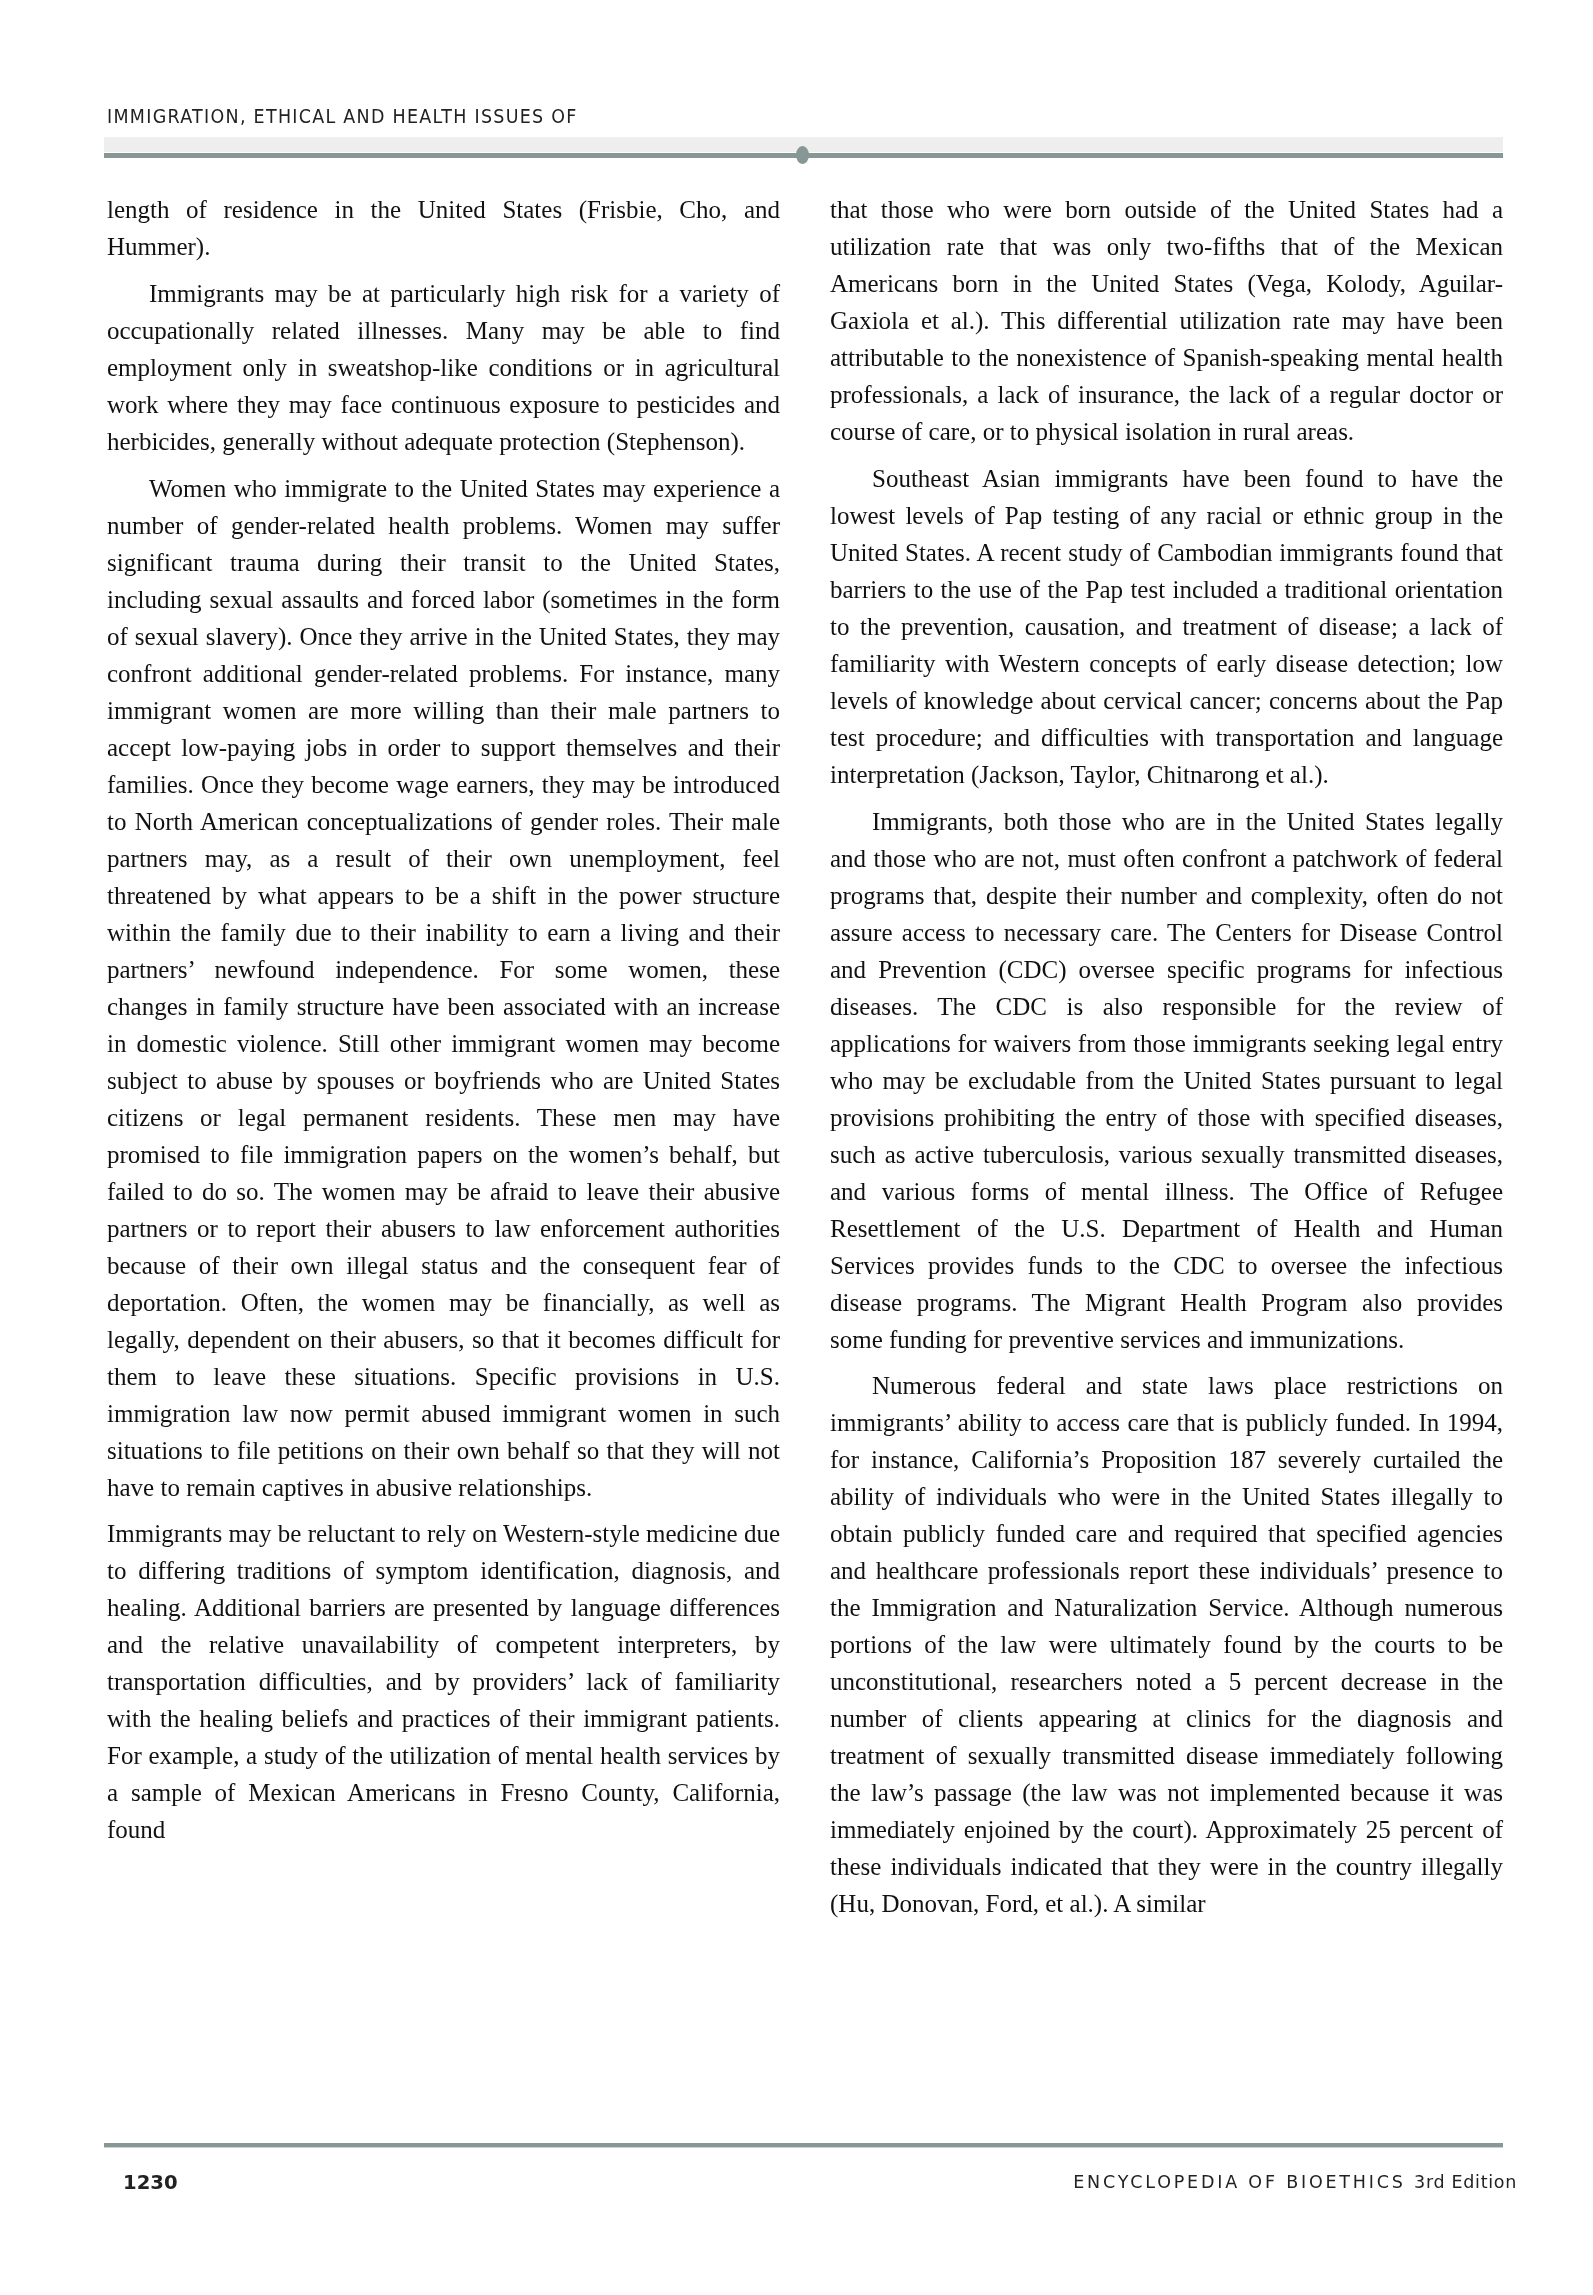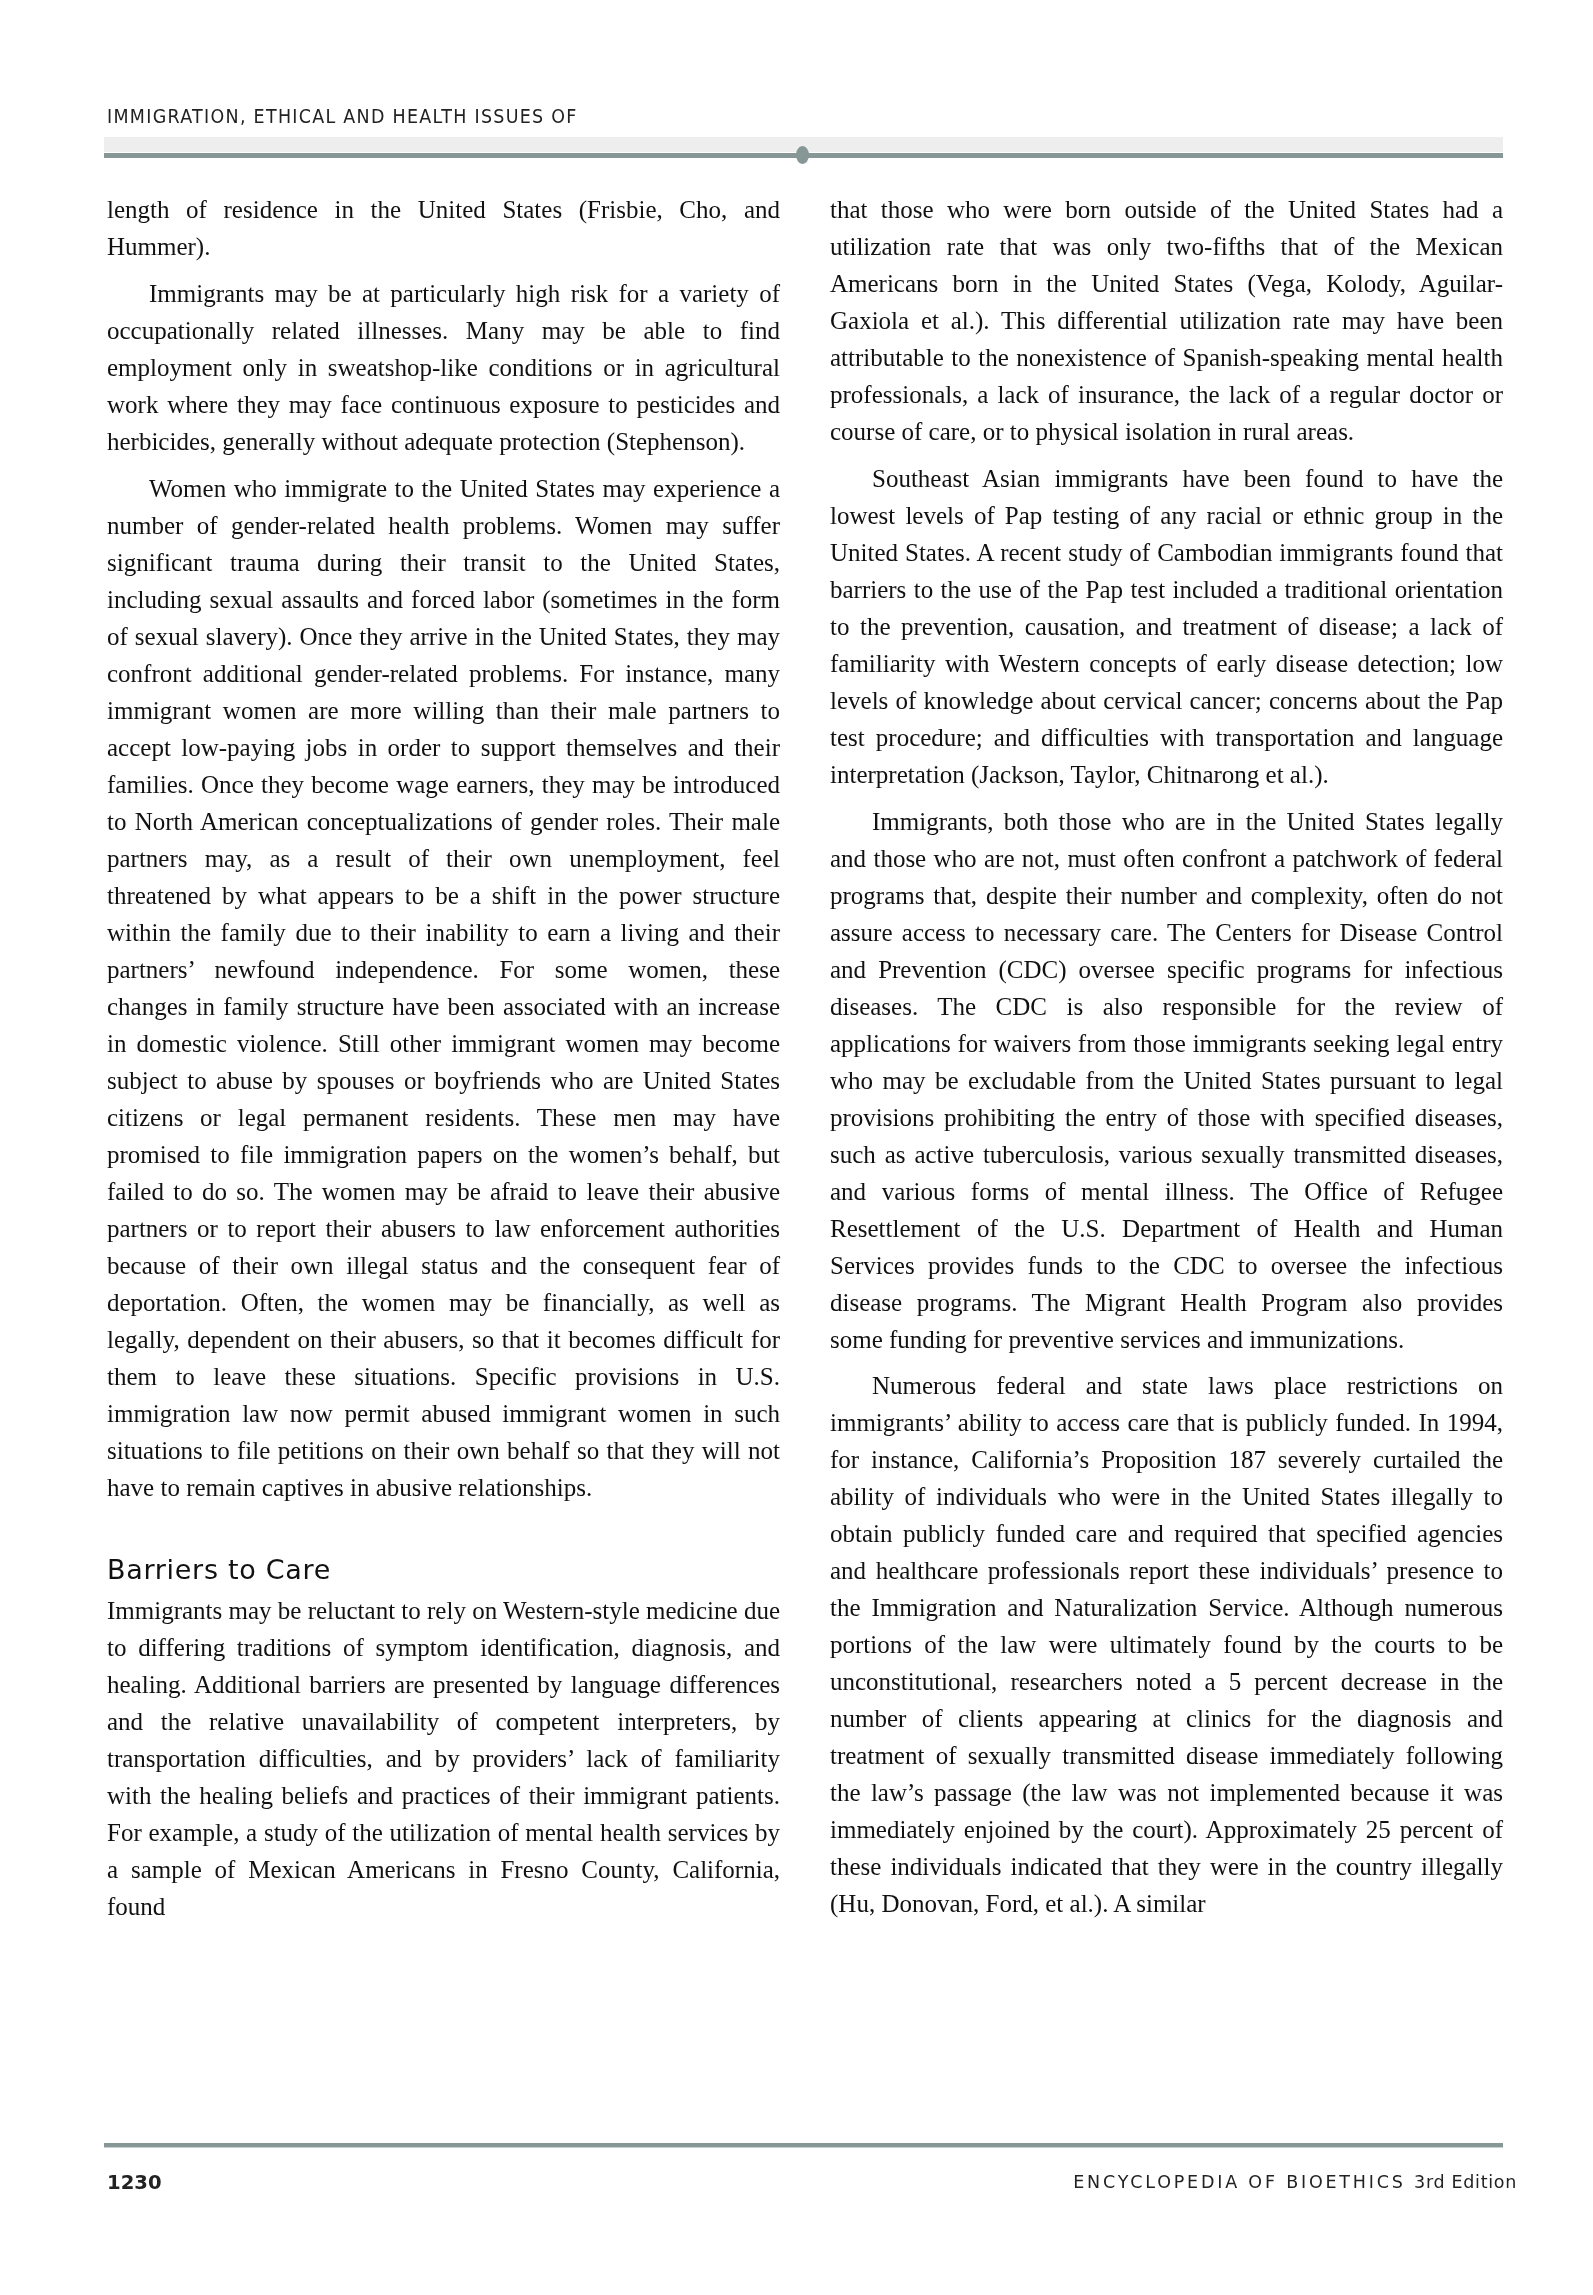--- a/index.html
+++ b/index.html
@@ -30,42 +30,41 @@
     .col p.noindent { text-indent: 0; }
     .section-heading {
       font-family: "DejaVu Sans", sans-serif; font-size: 27px; font-weight: normal;
       margin: 46px 0 4.2px 0; letter-spacing: 0.7px; line-height: 36px;
     }
     .foot-rule {
       position: absolute; left: 104px; top: 2143px; width: 1399px; height: 4.2px; background: #879795;
       border-bottom: 1.4px solid #c7d1d0;
     }
     .page-number {
-      position: absolute; left: 107px; top: 2171px;
+      position: absolute; left: 123px; top: 2171px;
       font-family: "DejaVu Sans", sans-serif; font-size: 19.6px; font-weight: bold; color: #222;
     }
     .book-title {
       position: absolute; right: 76px; top: 2172px;
       font-family: "DejaVu Sans", sans-serif; font-size: 17.5px; letter-spacing: 2.8px; color: #222;
     }
     .book-edition { letter-spacing: 0.7px; }
   </style>
 </head>
 <body>
 
 <div class="running-head">IMMIGRATION, ETHICAL AND HEALTH ISSUES OF</div>
 <div class="head-band"></div>
 <div class="head-rule"></div>
 <div class="head-ornament"></div>
 
 <div class="col col-left">
   <p class="noindent">length of residence in the United States (Frisbie, Cho, and Hummer).</p>
   <p>Immigrants may be at particularly high risk for a variety of occupationally related illnesses. Many may be able to find employment only in sweatshop-like conditions or in agricultural work where they may face continuous exposure to pesticides and herbicides, generally without adequate protection (Stephenson).</p>
   <p>Women who immigrate to the United States may experience a number of gender-related health problems. Women may suffer significant trauma during their transit to the United States, including sexual assaults and forced labor (sometimes in the form of sexual slavery). Once they arrive in the United States, they may confront additional gender-related problems. For instance, many immigrant women are more willing than their male partners to accept low-paying jobs in order to support themselves and their families. Once they become wage earners, they may be introduced to North American conceptualizations of gender roles. Their male partners may, as a result of their own unemployment, feel threatened by what appears to be a shift in the power structure within the family due to their inability to earn a living and their partners’ newfound independence. For some women, these changes in family structure have been associated with an increase in domestic violence. Still other immigrant women may become subject to abuse by spouses or boyfriends who are United States citizens or legal permanent residents. These men may have promised to file immigration papers on the women’s behalf, but failed to do so. The women may be afraid to leave their abusive partners or to report their abusers to law enforcement authorities because of their own illegal status and the consequent fear of deportation. Often, the women may be financially, as well as legally, dependent on their abusers, so that it becomes difficult for them to leave these situations. Specific provisions in U.S. immigration law now permit abused immigrant women in such situations to file petitions on their own behalf so that they will not have to remain captives in abusive relationships.</p>
-  <h2 class="section-heading">Barriers to Care</h2>
   <p class="noindent">Immigrants may be reluctant to rely on Western-style medicine due to differing traditions of symptom identification, diagnosis, and healing. Additional barriers are presented by language differences and the relative unavailability of competent interpreters, by transportation difficulties, and by providers’ lack of familiarity with the healing beliefs and practices of their immigrant patients. For example, a study of the utilization of mental health services by a sample of Mexican Americans in Fresno County, California, found</p>
 </div>
 
 <div class="col col-right">
   <p class="noindent">that those who were born outside of the United States had a utilization rate that was only two-fifths that of the Mexican Americans born in the United States (Vega, Kolody, Aguilar-Gaxiola et al.). This differential utilization rate may have been attributable to the nonexistence of Spanish-speaking mental health professionals, a lack of insurance, the lack of a regular doctor or course of care, or to physical isolation in rural areas.</p>
   <p>Southeast Asian immigrants have been found to have the lowest levels of Pap testing of any racial or ethnic group in the United States. A recent study of Cambodian immigrants found that barriers to the use of the Pap test included a traditional orientation to the prevention, causation, and treatment of disease; a lack of familiarity with Western concepts of early disease detection; low levels of knowledge about cervical cancer; concerns about the Pap test procedure; and difficulties with transportation and language interpretation (Jackson, Taylor, Chitnarong et al.).</p>
   <p>Immigrants, both those who are in the United States legally and those who are not, must often confront a patchwork of federal programs that, despite their number and complexity, often do not assure access to necessary care. The Centers for Disease Control and Prevention (CDC) oversee specific programs for infectious diseases. The CDC is also responsible for the review of applications for waivers from those immigrants seeking legal entry who may be excludable from the United States pursuant to legal provisions prohibiting the entry of those with specified diseases, such as active tuberculosis, various sexually transmitted diseases, and various forms of mental illness. The Office of Refugee Resettlement of the U.S. Department of Health and Human Services provides funds to the CDC to oversee the infectious disease programs. The Migrant Health Program also provides some funding for preventive services and immunizations.</p>
   <p>Numerous federal and state laws place restrictions on immigrants’ ability to access care that is publicly funded. In 1994, for instance, California’s Proposition 187 severely curtailed the ability of individuals who were in the United States illegally to obtain publicly funded care and required that specified agencies and healthcare professionals report these individuals’ presence to the Immigration and Naturalization Service. Although numerous portions of the law were ultimately found by the courts to be unconstitutional, researchers noted a 5 percent decrease in the number of clients appearing at clinics for the diagnosis and treatment of sexually transmitted disease immediately following the law’s passage (the law was not implemented because it was immediately enjoined by the court). Approximately 25 percent of these individuals indicated that they were in the country illegally (Hu, Donovan, Ford, et al.). A similar</p>
 </div>
 

